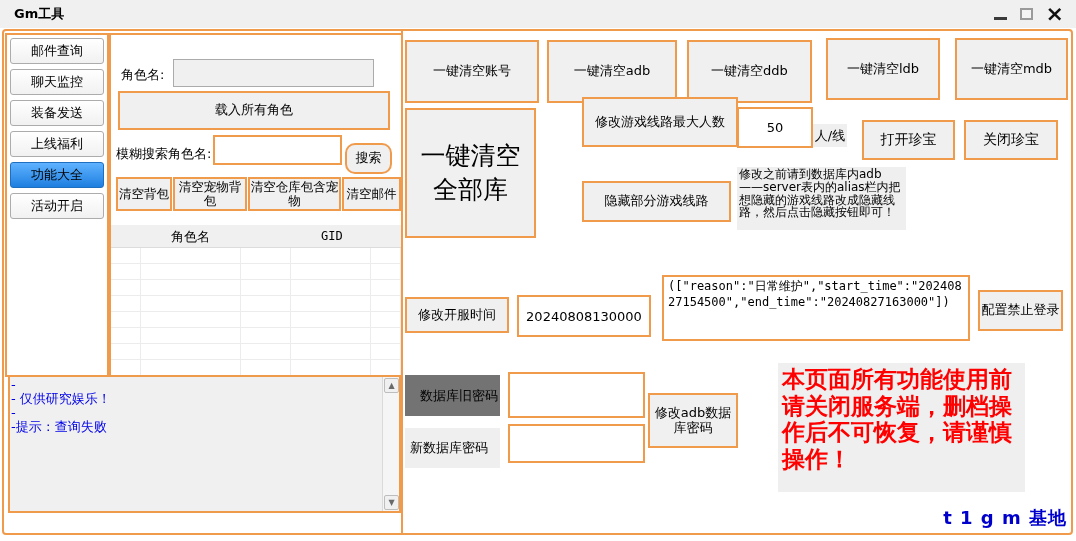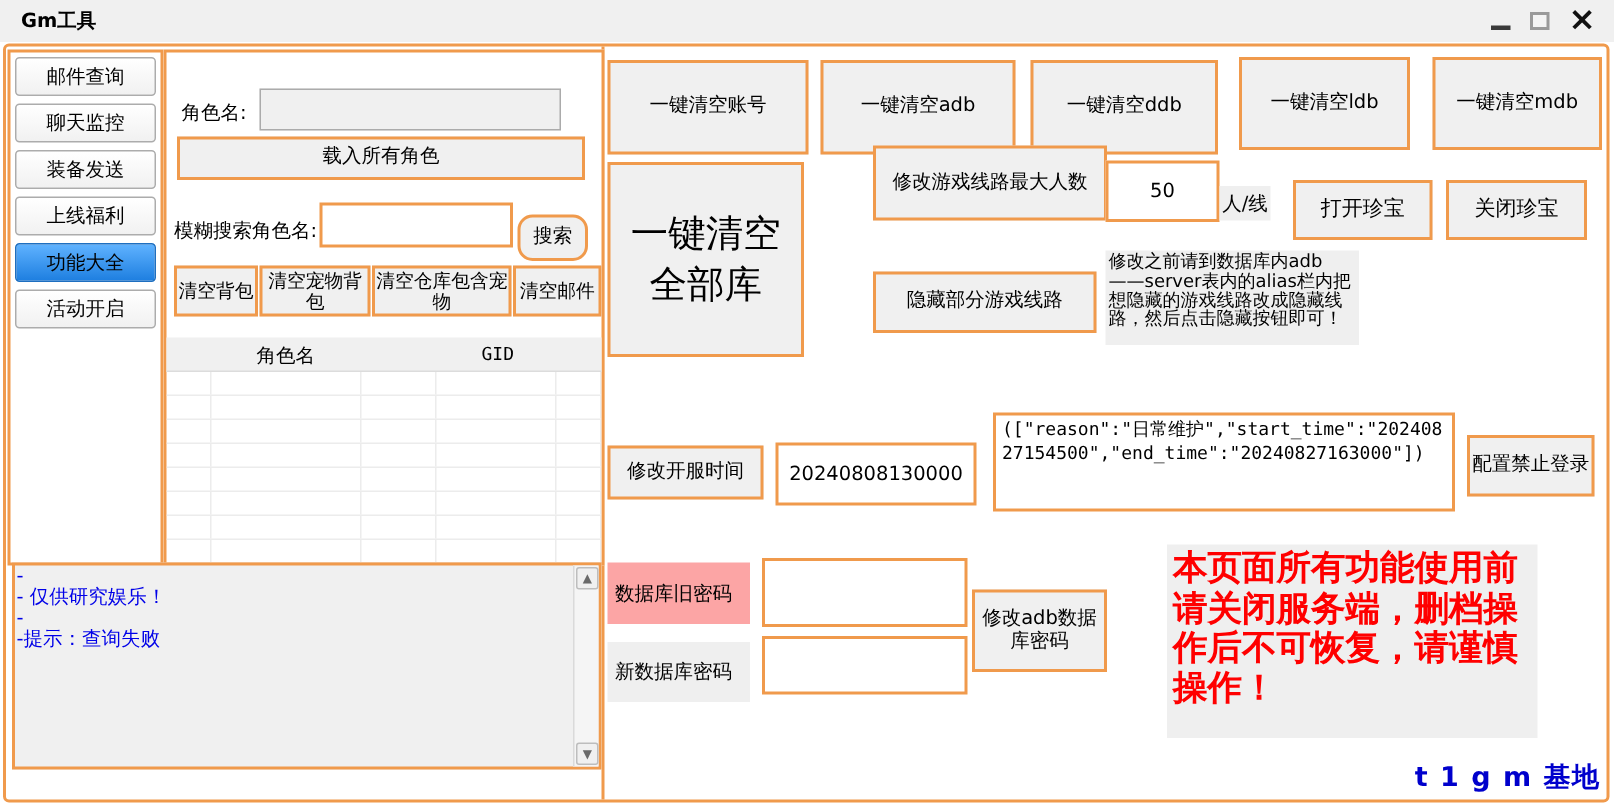--- a/index.html
+++ b/index.html
@@ -31,21 +31,21 @@
   
   .main { position:absolute; left:109px; top:33px; width:294px; height:344px;
           border:2px solid #F09A4C; background:#fff; }
   .lbl { font-size:13px; color:#000; position:absolute; }
   .lbl-role  { left:10px; top:31px; }
   .inp-role  { position:absolute; left:62px; top:24px; width:201px; height:28px;
                background:#F0F0F0; border:1px solid #ABABAB; font-size:13px; padding:0 4px; }
   .obtn { background:#F0F0F0; border:2px solid #F09A4C; font-size:13px; color:#000;
           display:flex; align-items:center; justify-content:center; text-align:center;
           cursor:pointer; line-height:1.1; }
-  .btn-load   { position:absolute; left:7px;  top:56px;  width:272px; height:29px; }
+  .btn-load   { position:absolute; left:7px;  top:56px;  width:272px; height:39px; }
   .lbl-fuzzy  { left:5px; top:110px; }
   .inp-fuzzy  { position:absolute; left:102px; top:100px; width:129px; height:30px;
                 background:#fff; border:2px solid #F09A4C; font-size:13px; padding:0 4px; }
   .btn-search { position:absolute; left:234px; top:108px; width:47px; height:31px;border-radius:10px; }
   .btn-c0 { position:absolute; left:5px;   top:142px; width:56px; height:34px; font-size:12.5px; }
   .btn-c1 { position:absolute; left:62px;  top:142px; width:74px; height:34px; font-size:12.5px; }
   .btn-c2 { position:absolute; left:137px; top:142px; width:93px; height:34px; font-size:12.5px; }
   .btn-c3 { position:absolute; left:231px; top:142px; width:59px; height:34px; font-size:12.5px; }
 
   
@@ -93,22 +93,22 @@
 
   .btn-opentime { position:absolute; left:405px; top:297px; width:104px; height:36px; }
   .inp-opentime { position:absolute; left:517px; top:295px; width:134px; height:42px;
                   background:#fff; border:2px solid #F09A4C; font-size:13px; text-align:center; }
   .inp-banjson  { position:absolute; left:662px; top:275px; width:308px; height:66px;
                   background:#fff; border:2px solid #F09A4C; font-size:12px; line-height:1.3;
                   padding:2px 4px; word-break:break-all; overflow:hidden;
                   font-family:"DejaVu Sans Mono",monospace; cursor:text; }
   .btn-ban { position:absolute; left:978px; top:290px; width:85px; height:41px; }
 
-  .lbl-oldpwd { position:absolute; left:405px; top:375px; width:95px; height:41px; background:#fca5a5;
-                font-size:13px; display:flex; align-items:center; padding-left:5px; }
+  .lbl-oldpwd { position:absolute; left:405px; top:375px; width:95px; height:41px; background:#737373;
+                font-size:13px; display:flex; align-items:center; padding-left:15px; }
   .inp-oldpwd { position:absolute; left:508px; top:372px; width:137px; height:46px;
                 background:#fff; border:2px solid #F09A4C; font-size:13px; padding:0 4px; }
   .lbl-newpwd { position:absolute; left:405px; top:428px; width:95px; height:40px; background:#EFEFEF;
                 font-size:13px; display:flex; align-items:center; padding-left:5px; }
   .inp-newpwd { position:absolute; left:508px; top:424px; width:137px; height:39px;
                 background:#fff; border:2px solid #F09A4C; font-size:13px; padding:0 4px; }
   .btn-chpwd  { position:absolute; left:648px; top:393px; width:90px; height:55px; }
 
   .warning { position:absolute; left:778px; top:363px; width:247px; height:129px; background:#EFEFEF;
              color:#FF0000; font-weight:bold; font-size:23px; line-height:1.16; padding:3px 4px; }

